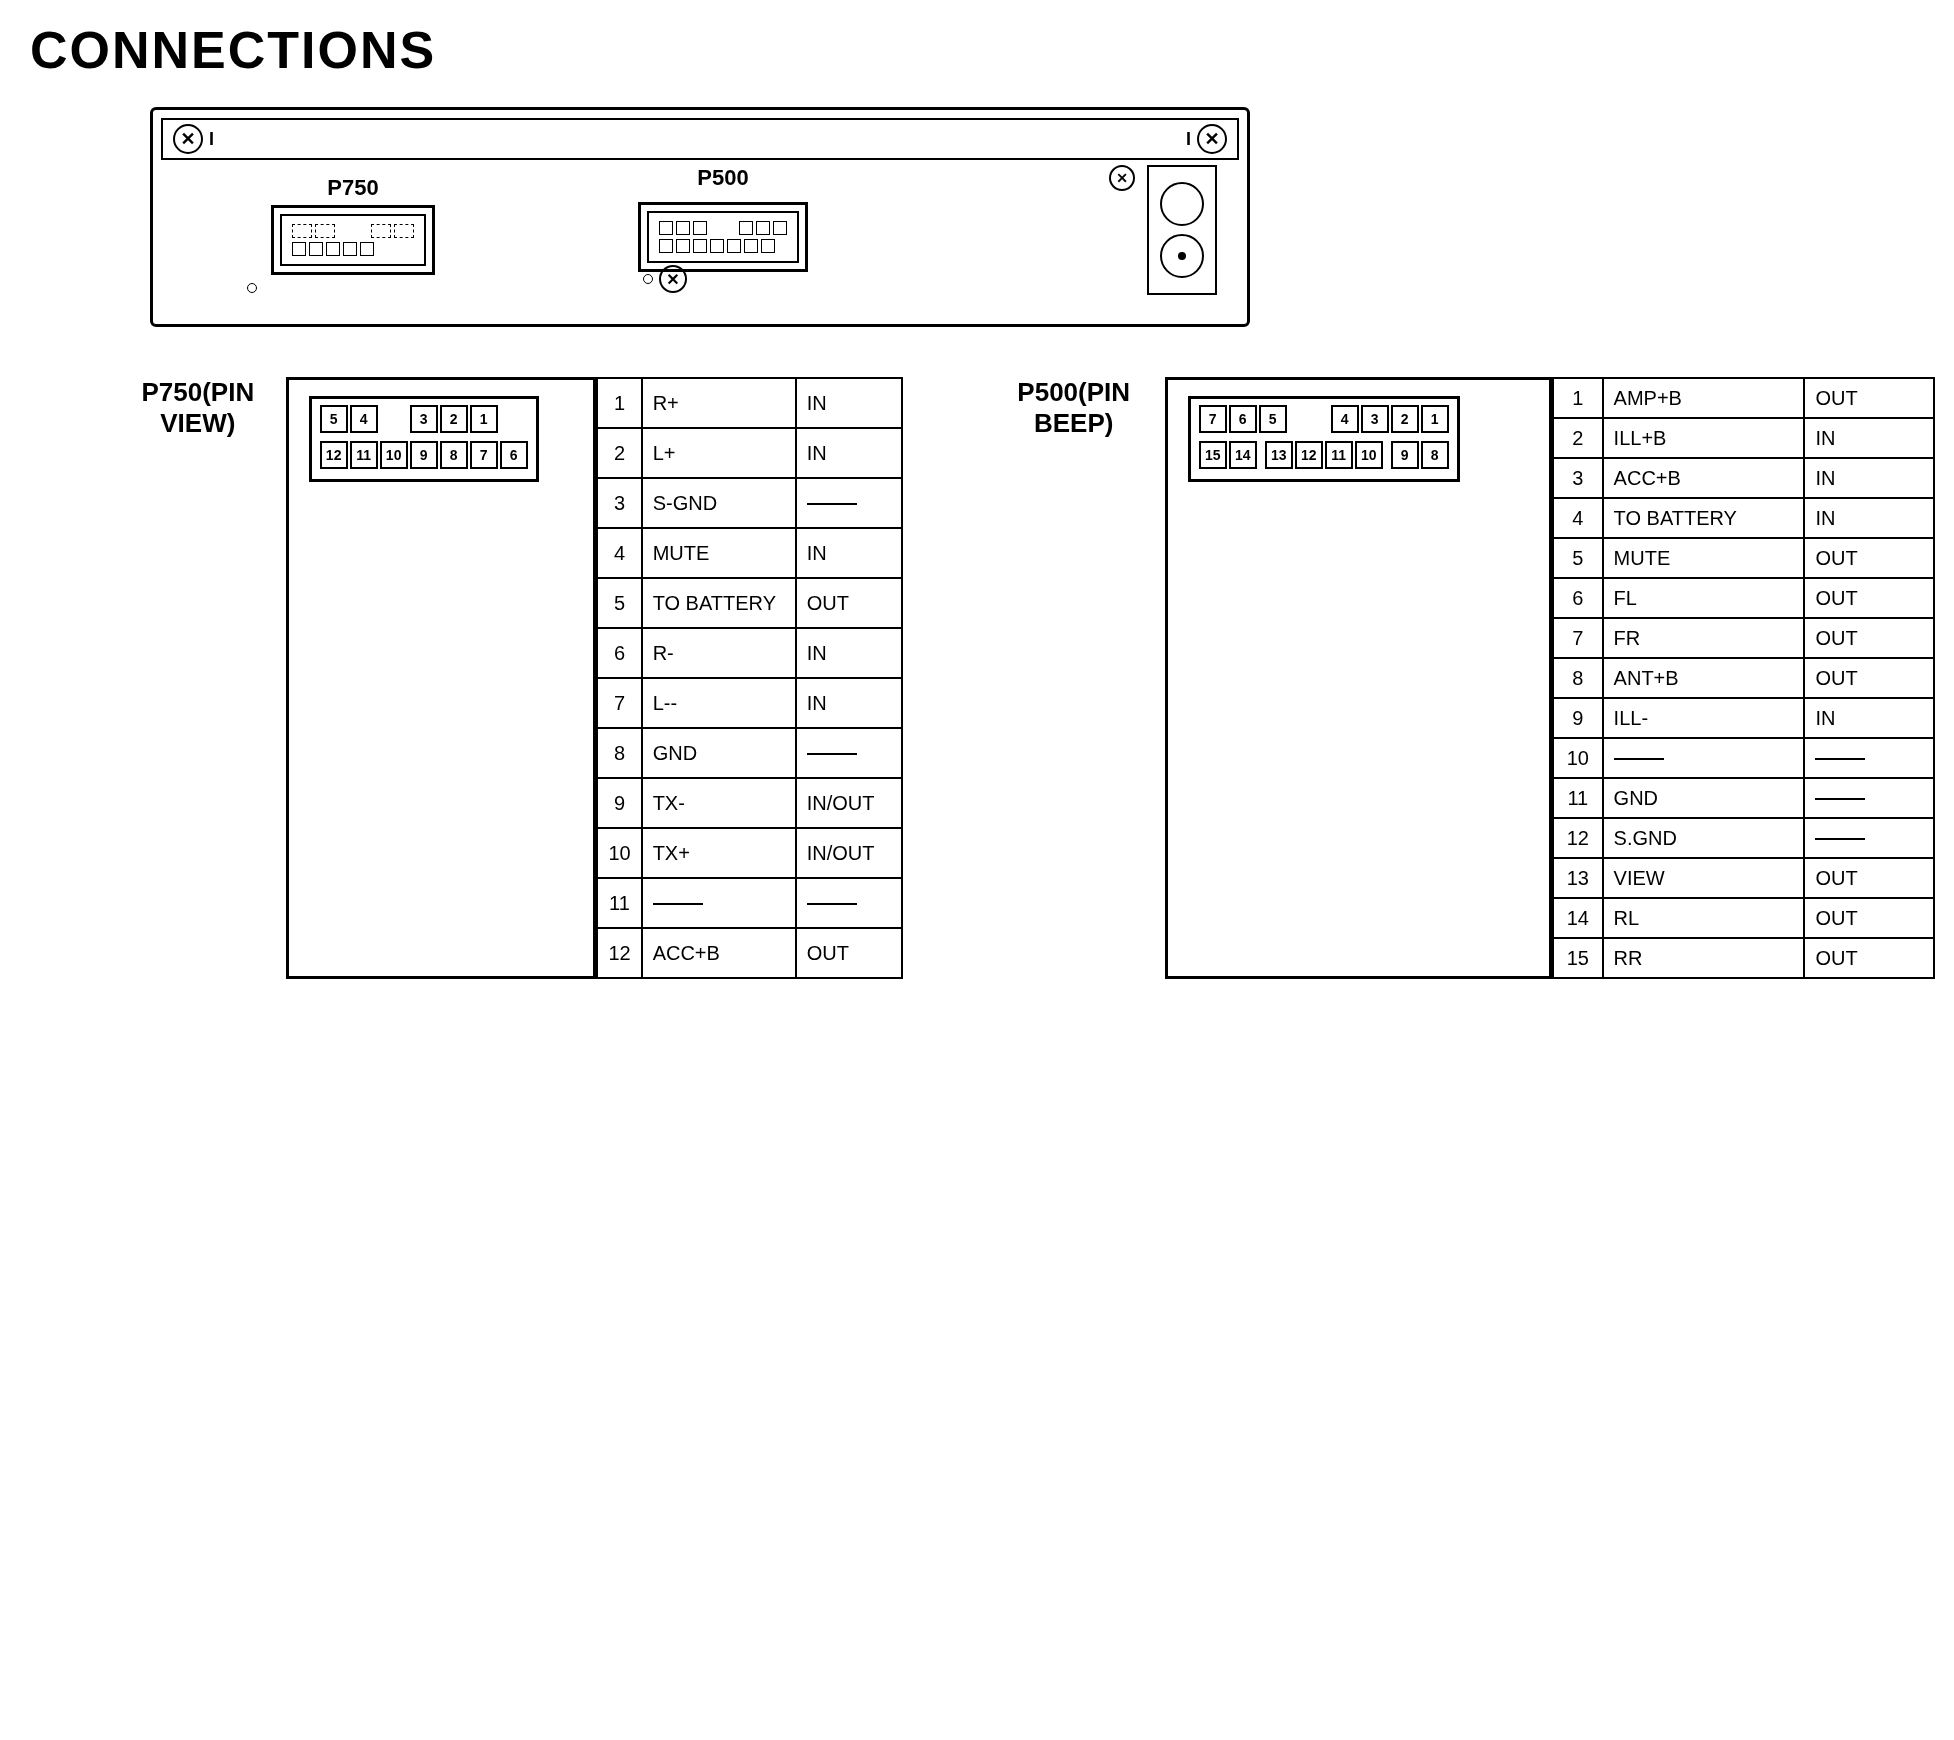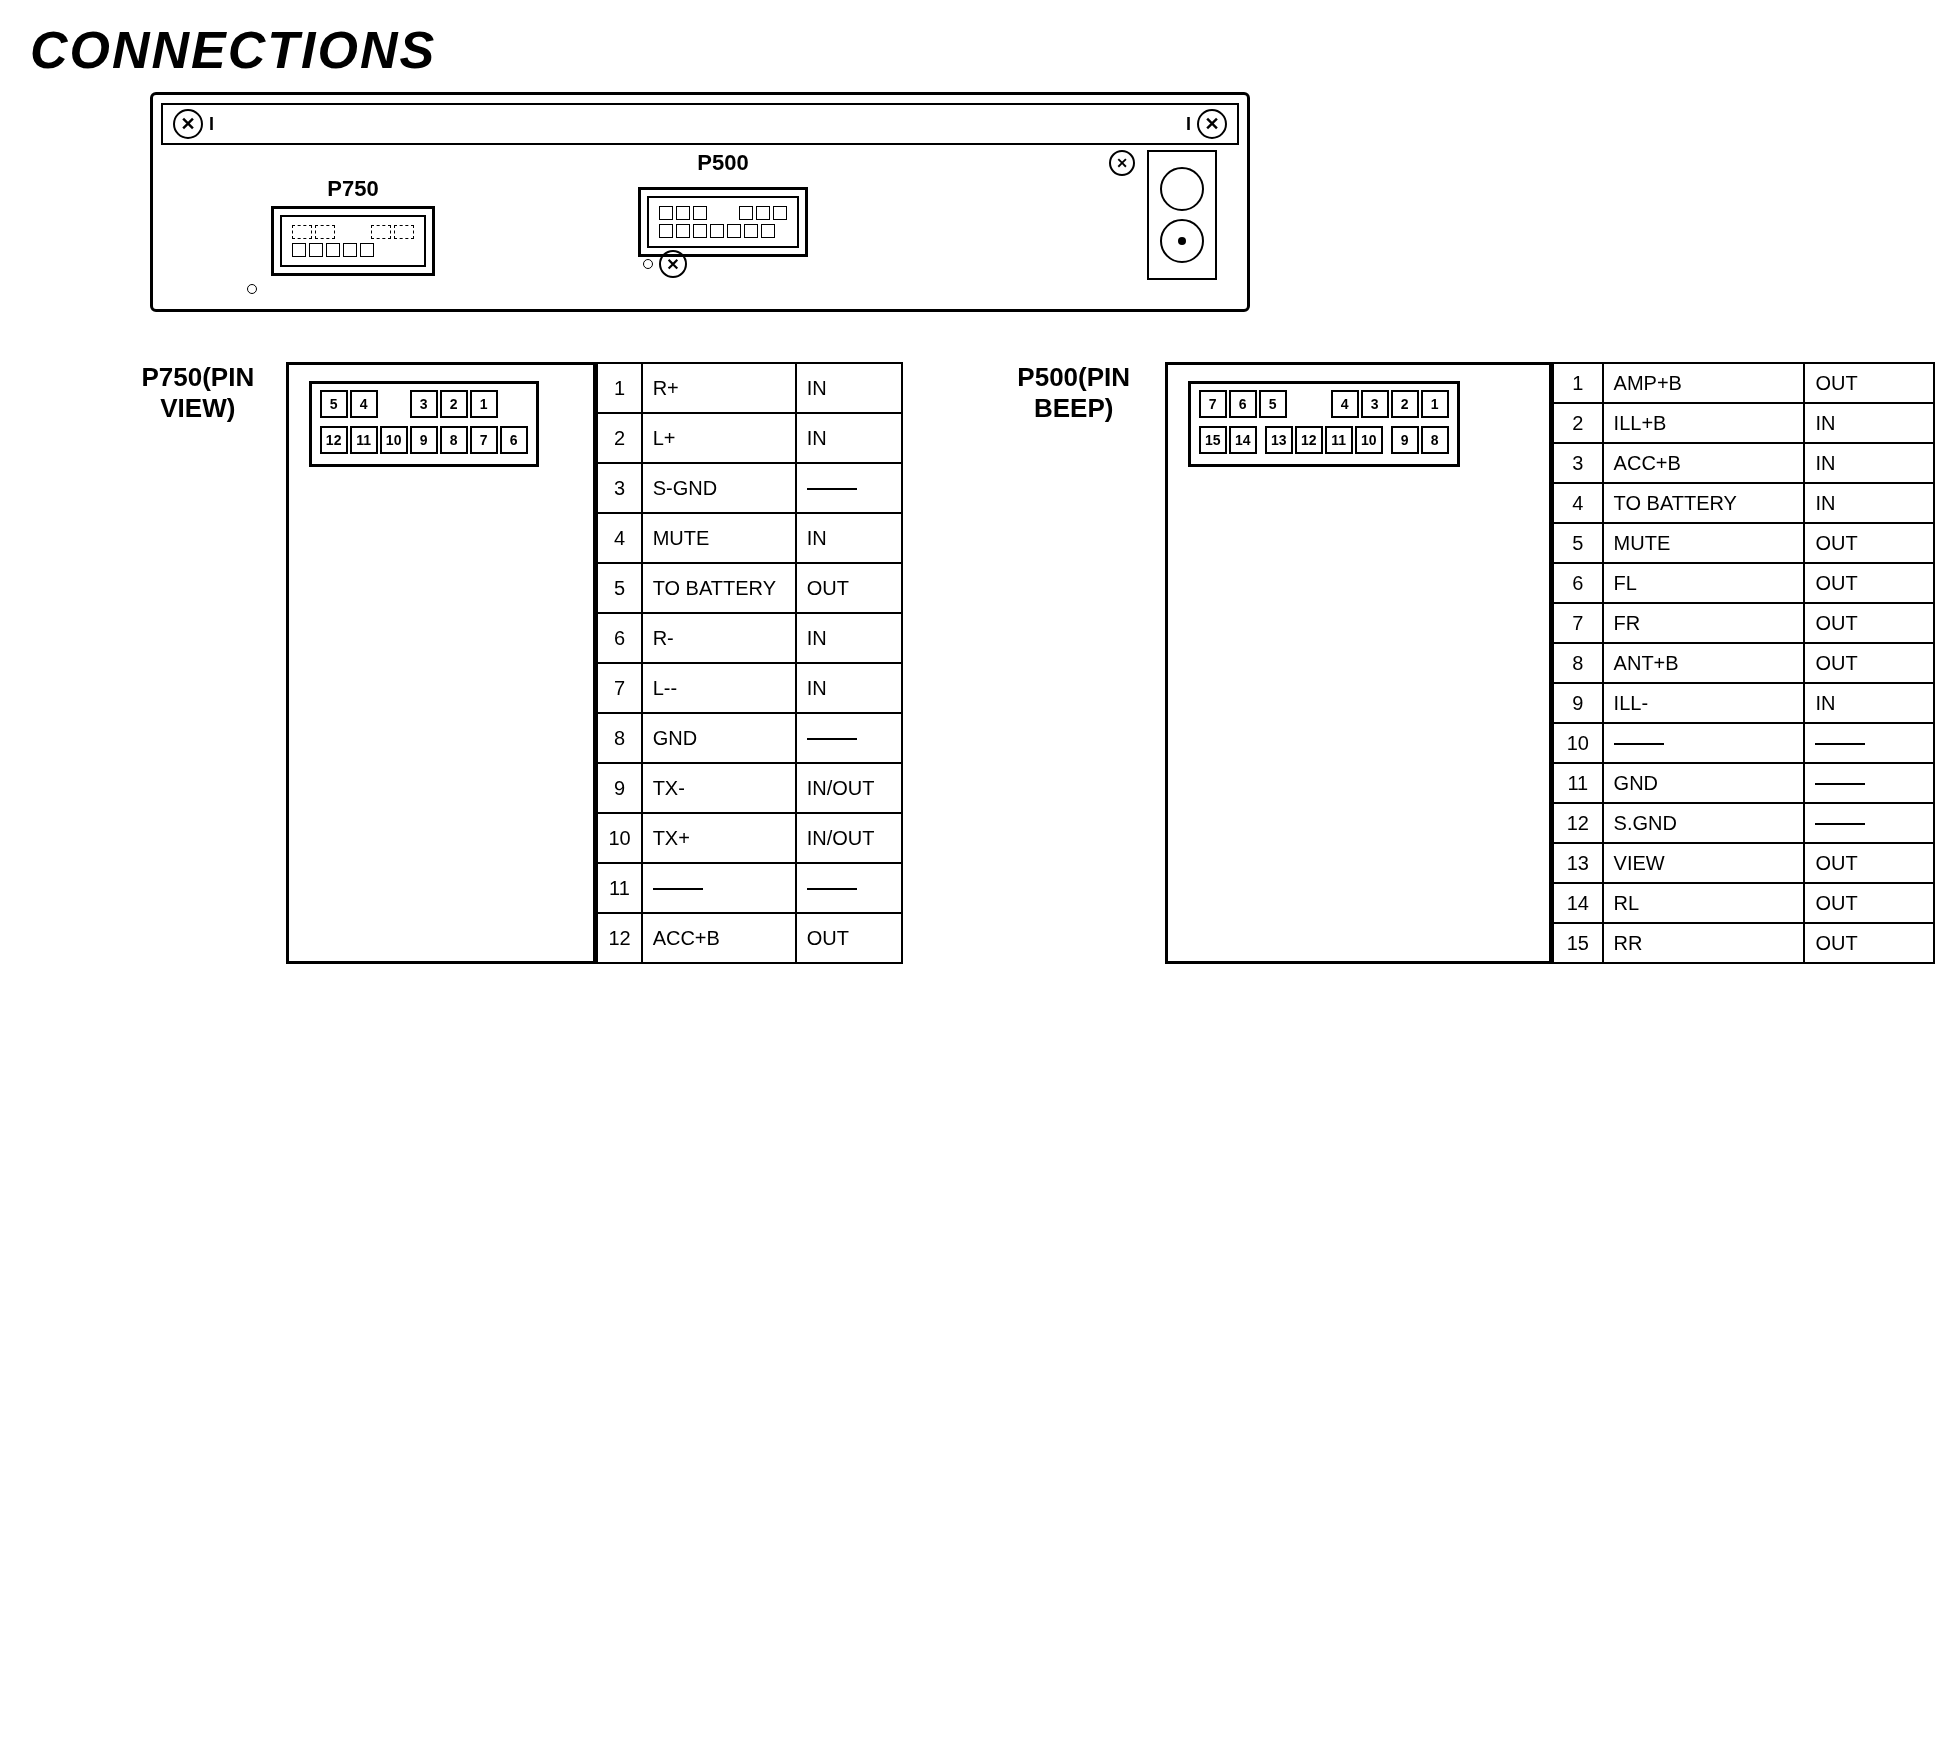--- a/index.html
+++ b/index.html
@@ -7,23 +7,22 @@
       background: #fff;
       font-family: Arial, sans-serif;
       width: 1954px;
       min-height: 1740px;
       padding: 20px 30px;
     }
     h1.page-title {
       font-size: 52px;
       font-weight: 900;
       letter-spacing: 2px;
-      margin-bottom: 12px;
+      margin-bottom: 27px;
       color: #000;
-      font-style: italic;
     }
 
     
     .unit-diagram {
       border: 3px solid #000;
       width: 1100px;
       height: 220px;
       margin: 0 auto 50px 120px;
       position: relative;
       background: #fff;
@@ -48,21 +47,21 @@
       font-size: 18px; font-weight: bold;
     }
     .x-circle-label {
       display: flex; align-items: center; gap: 6px;
       font-size: 18px;
     }
 
     
     .connector-p750 {
       position: absolute;
-      top: 81px; left: 90px;
+      top: 65px; left: 90px;
       width: 220px;
       text-align: center;
     }
     .connector-p750 .conn-label {
       font-size: 22px; font-weight: bold; margin-bottom: 4px;
     }
     .connector-body {
       border: 3px solid #000;
       background: #fff;
       padding: 6px;

